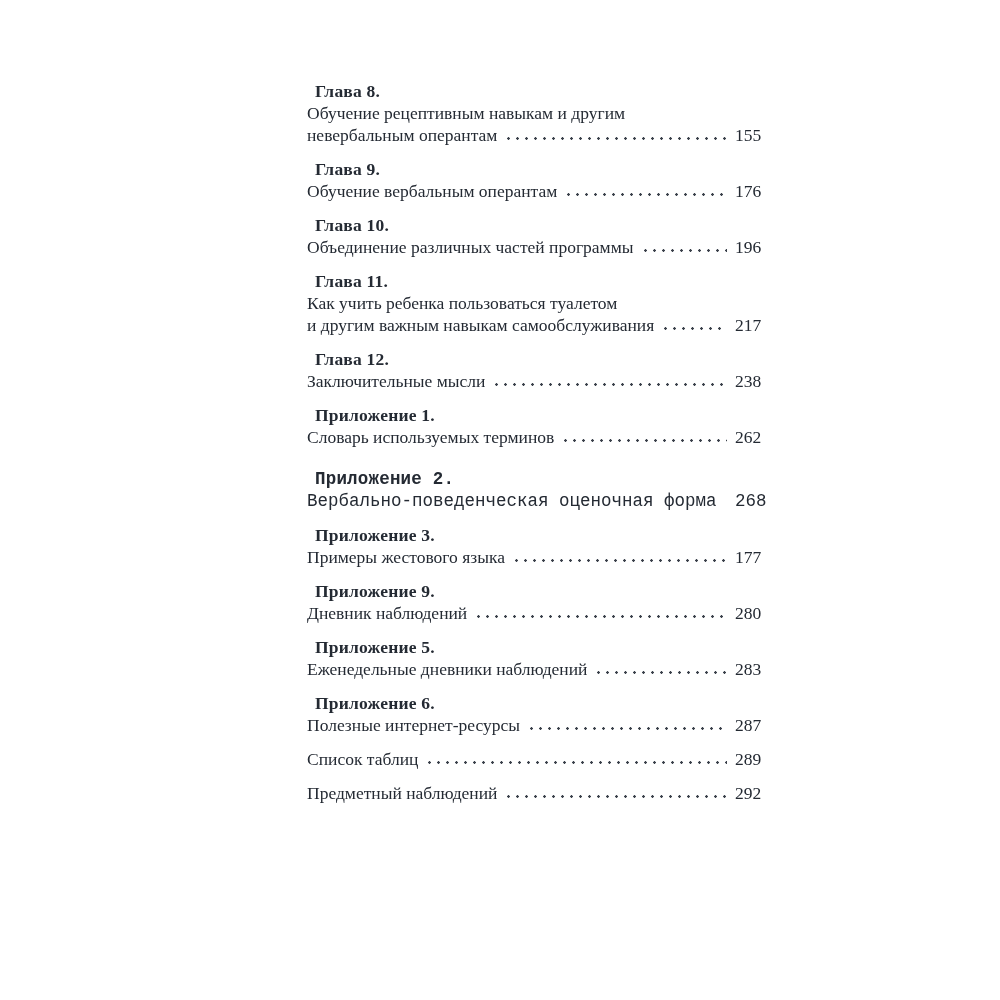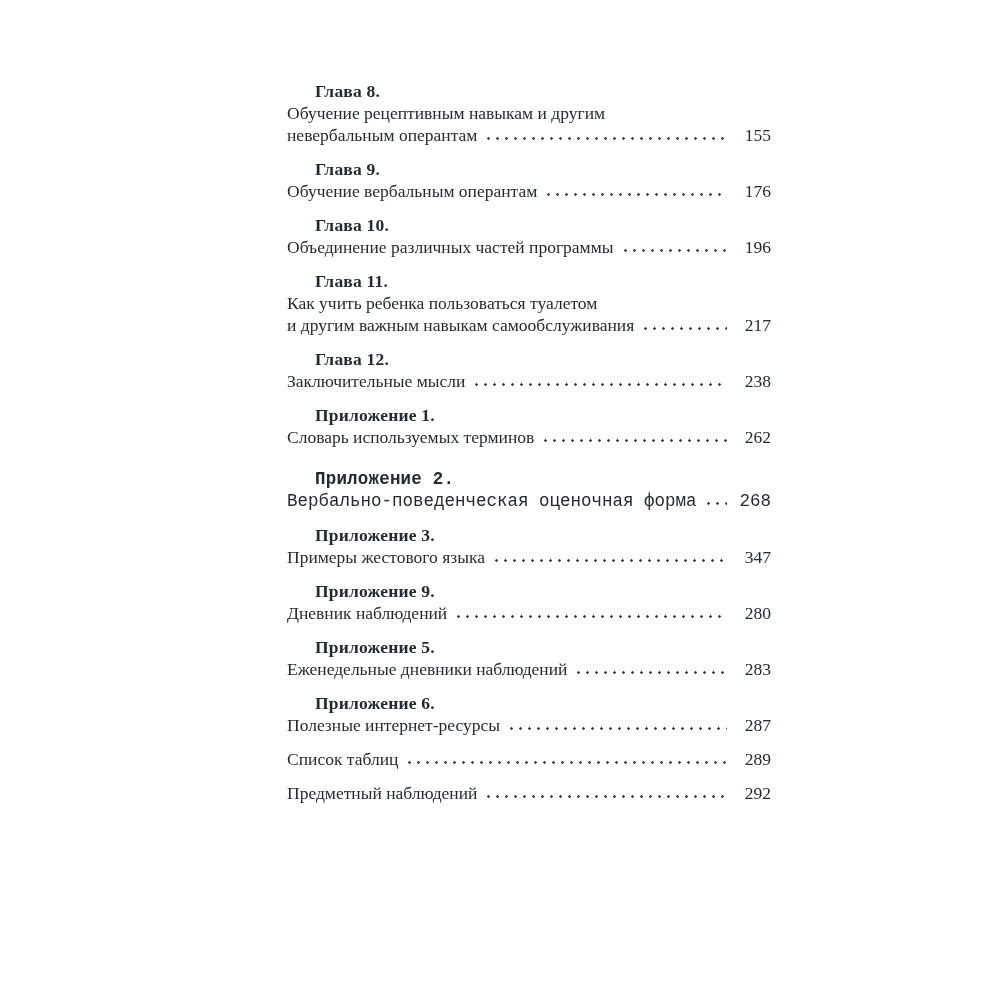--- a/index.html
+++ b/index.html
@@ -33,38 +33,39 @@
     font-family: Liberation Mono, monospace;
   }
   .heading {
     font-weight: bold;
     padding-left: 28px;
     letter-spacing: 0.2px;
   }
   .row {
     display: flex;
     align-items: baseline;
+    margin-left: 20px;
   }
   .title {
     white-space: nowrap;
   }
   .leader {
     flex: 1 1 auto;
     height: 5px;
     margin: 0 8px 0 7px;
     align-self: baseline;
     background-image: radial-gradient(circle, #3a404a 1.1px, rgba(0,0,0,0) 1.5px);
     background-size: 9px 5px;
     background-repeat: repeat-x;
     background-position: left bottom;
   }
   .pagenum {
     flex: 0 0 auto;
     min-width: 36px;
-    text-align: right;
+    text-align: left;
     white-space: nowrap;
   }
 </style>
 </head>
 <body>
 
 <div class="page">
   <div class="toc" id="toc-list">
       <div class="entry">
         <div class="heading">Глава 8.</div>
@@ -126,21 +127,21 @@
           <span class="title">Вербально-поведенческая оценочная форма</span>
           <span class="leader"></span>
           <span class="pagenum">268</span>
         </div>
       </div>
       <div class="entry">
         <div class="heading">Приложение 3.</div>
         <div class="row">
           <span class="title">Примеры жестового языка</span>
           <span class="leader"></span>
-          <span class="pagenum">347</span>
+          <span class="pagenum">177</span>
         </div>
       </div>
       <div class="entry">
         <div class="heading">Приложение 9.</div>
         <div class="row">
           <span class="title">Дневник наблюдений</span>
           <span class="leader"></span>
           <span class="pagenum">280</span>
         </div>
       </div>

